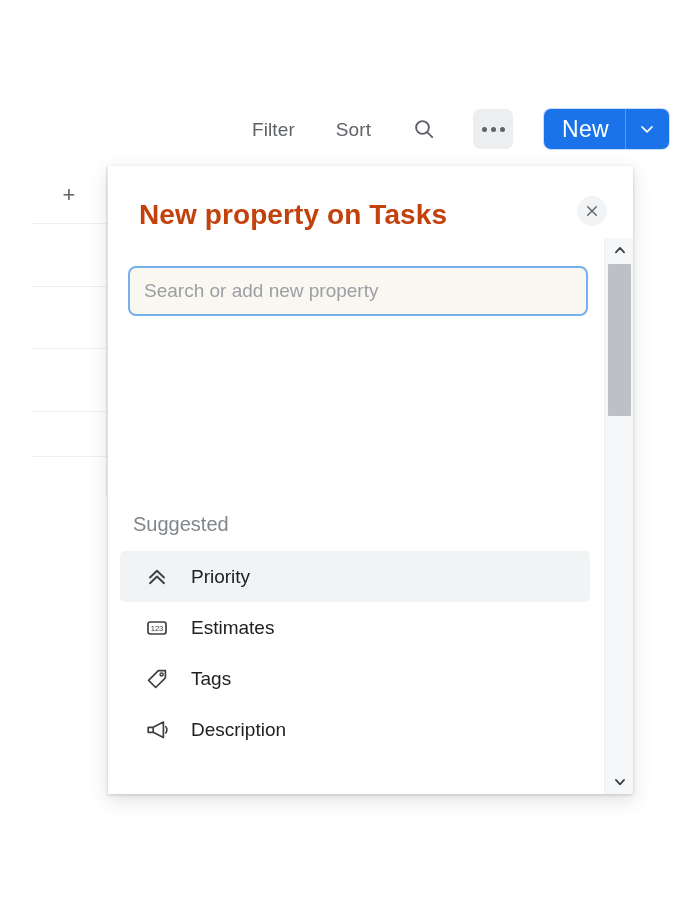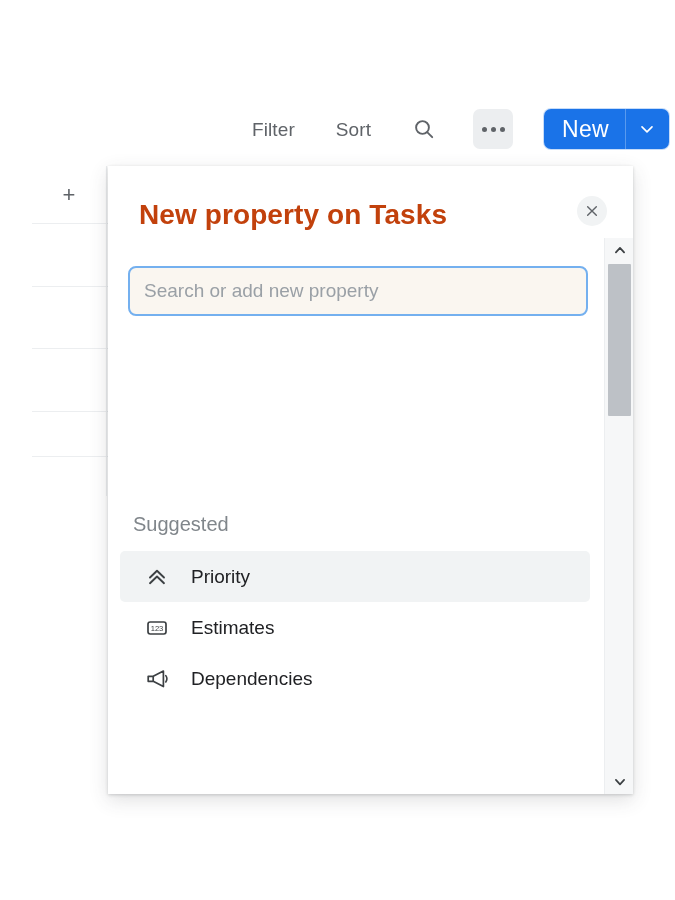--- a/index.html
+++ b/index.html
@@ -199,30 +199,39 @@
       <div class="list-item">
         <span class="li-icon">
           <svg width="24" height="24" viewBox="0 0 24 24" fill="none">
             <rect x="3" y="6" width="18" height="12" rx="2.2" stroke="#3c4043" stroke-width="1.7"></rect>
             <text x="12" y="15.1" font-family="Liberation Sans, sans-serif" font-size="7.6" fill="#3c4043" text-anchor="middle">123</text>
           </svg>
         </span>
         <span class="li-label">Estimates</span>
       </div>
 
+      <div class="list-item">
+        <span class="li-icon">
+          <svg width="24" height="24" viewBox="0 0 24 24" fill="none">
+            <path d="M3.6 13.4 L10.7 20.5 L20.4 10.8 L20.4 3.7 L13.3 3.7 Z" stroke="#3c4043" stroke-width="1.7" stroke-linejoin="round"></path>
+            <circle cx="16.6" cy="7.5" r="1.55" stroke="#3c4043" stroke-width="1.5"></circle>
+          </svg>
+        </span>
+        <span class="li-label">Tags</span>
+      </div>
 
       <div class="list-item">
         <span class="li-icon">
           <svg width="24" height="24" viewBox="0 0 24 24" fill="none">
             <path d="M3.2 9.3 L3.2 14.3 L8.2 14.3 L18.4 19.6 L18.4 4 L8.2 9.3 Z" stroke="#3c4043" stroke-width="1.7" stroke-linejoin="round"></path>
             <path d="M8.2 14.3 L8.2 9.3" stroke="#3c4043" stroke-width="1.7"></path>
             <path d="M20.8 8.6 C22.2 10.6 22.2 13 20.8 15" stroke="#3c4043" stroke-width="1.6" stroke-linecap="round"></path>
           </svg>
         </span>
-        <span class="li-label">Dependencies</span>
+        <span class="li-label">Description</span>
       </div>
 
 
     </div>
 
     <div class="scrollbar">
       <div class="sb-btn sb-up">
         <svg width="14" height="14" viewBox="0 0 24 24" fill="none">
           <path d="M5 16 L12 8.5 L19 16" stroke="#3c4043" stroke-width="3" stroke-linecap="round" stroke-linejoin="round"></path>
         </svg>

